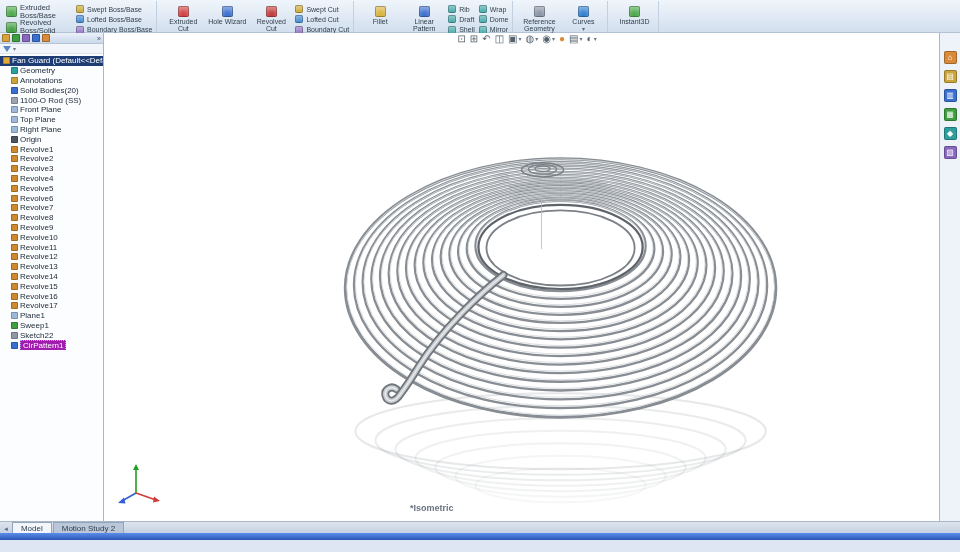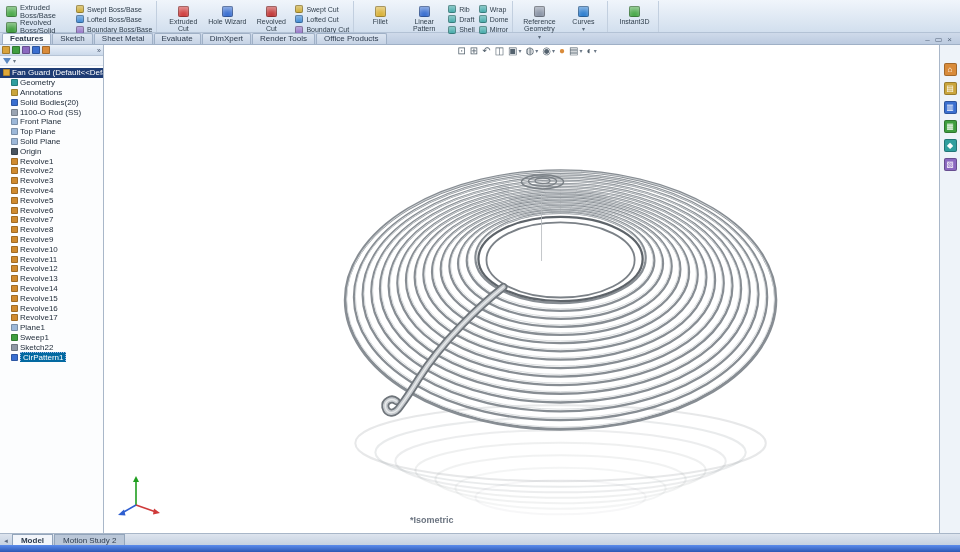--- a/index.html
+++ b/index.html
@@ -44,21 +44,21 @@
   #tree-filter{height:10px;flex:none;display:flex;align-items:center;padding:0 3px;gap:2px;
     background:#f2f6fb;border-bottom:1px solid #dce4ee}
   .funnel{width:0;height:0;border-left:4px solid transparent;border-right:4px solid transparent;
     border-top:6px solid #5a87c0}
   #tree{flex:1;overflow:hidden;padding-top:2px}
   .trow{display:flex;align-items:center;gap:2px;height:9.8px;padding-left:3px;
     font-size:8px;color:#1c2836;white-space:nowrap;overflow:hidden}
   .trow.child{padding-left:11px}
   .ti{width:7px;height:7px;border-radius:1px;flex:none;box-shadow:inset 0 0 0 1px rgba(0,0,0,.22)}
   .trow.root{background:#1e3c74;color:#fff}
-  .trow.selected .tl{background:#0369a1;color:#fff;padding:0 2px;border:1px dotted #9db6e8}
+  .trow.selected .tl{background:#a21caf;color:#fff;padding:0 2px;border:1px dotted #9db6e8}
 
   
   #viewport{position:relative;flex:1;background:#fff;overflow:hidden}
   #model-svg{position:absolute;inset:0;width:100%;height:100%}
   #view-toolbar{position:absolute;top:0;left:50%;transform:translateX(-46%);z-index:5;
     display:flex;gap:4px;align-items:center;font-size:10px;color:#54626e;height:12px}
   .vt-btn{display:flex;align-items:center;gap:1px;line-height:12px;cursor:default}
   .vt-caret{font-size:6px;color:#6b7886}
   #view-label{position:absolute;left:306px;bottom:8px;font-size:9px;color:#6b7480;font-weight:bold}
   #triad{position:absolute;left:10px;bottom:16px}
@@ -67,21 +67,21 @@
     display:flex;flex-direction:column;align-items:center;gap:6px;padding-top:18px}
   .rb-icon{width:13px;height:13px;border-radius:2px;font-size:8px;line-height:13px;text-align:center;
     color:#fff;box-shadow:inset 0 0 0 1px rgba(0,0,0,.25)}
 
   
   #status-tabs{height:12px;display:flex;align-items:flex-end;padding-left:3px;font-size:8px;
     background:linear-gradient(#dde4ee,#c5d1e1);border-top:1px solid #a8b6c8}
   #stab-scroll{font-size:6px;color:#5a6880;padding:0 3px 1px 0}
   .stab{padding:0 8px;height:11px;line-height:11px;margin-right:1px;color:#2e3c4e;
     border:1px solid #93a5bb;border-bottom:none;background:#bac7d8}
-  .stab.active{background:#f2f5fa;font-weight:bold}
+  .stab.active{background:#f2f5fa;font-weight:normal}
   #status-bar{height:7px;background:linear-gradient(#5b8cec,#2b57b4)}
 </style>
 </head>
 <body>
 
 <div id="app">
 
   <div id="ribbon">
       <div class="rgroup">
         <div class="rbigcol">
@@ -188,36 +188,20 @@
         </div>
       </div>
       <div class="rgroup">
         <div class="rbig colbtn">
           <span class="ric" style="background: rgb(74, 169, 74);"></span>
           <span class="rlabel">Instant3D</span>
         </div>
       </div>
     </div>
 
-  <div id="tabrow">
-    <div id="tabs" style="display:flex;align-items:flex-end">
-        <div class="tab active">Features</div>
-        <div class="tab">Sketch</div>
-        <div class="tab">Sheet Metal</div>
-        <div class="tab">Evaluate</div>
-        <div class="tab">DimXpert</div>
-        <div class="tab">Render Tools</div>
-        <div class="tab">Office Products</div>
-      </div>
-    <div id="win-controls">
-        <span>–</span>
-        <span>▭</span>
-        <span>×</span>
-      </div>
-  </div>
 
   <div id="main">
 
     <div id="left-panel">
       <div id="tree-header">
           <span class="th-icon" style="background: rgb(217, 163, 58);"></span>
           <span class="th-icon" style="background: rgb(63, 158, 63);"></span>
           <span class="th-icon" style="background: rgb(138, 104, 192);"></span>
           <span class="th-icon" style="background: rgb(58, 111, 208);"></span>
           <span class="th-icon" style="background: rgb(217, 139, 58);"></span>
@@ -251,21 +235,21 @@
           <div class="trow child">
             <span class="ti" style="background: rgb(157, 184, 216);"></span>
             <span class="tl">Front Plane</span>
           </div>
           <div class="trow child">
             <span class="ti" style="background: rgb(157, 184, 216);"></span>
             <span class="tl">Top Plane</span>
           </div>
           <div class="trow child">
             <span class="ti" style="background: rgb(157, 184, 216);"></span>
-            <span class="tl">Solid Plane</span>
+            <span class="tl">Right Plane</span>
           </div>
           <div class="trow child">
             <span class="ti" style="background: rgb(74, 85, 96);"></span>
             <span class="tl">Origin</span>
           </div>
           <div class="trow child">
             <span class="ti" style="background: rgb(207, 138, 47);"></span>
             <span class="tl">Revolve1</span>
           </div>
           <div class="trow child">

